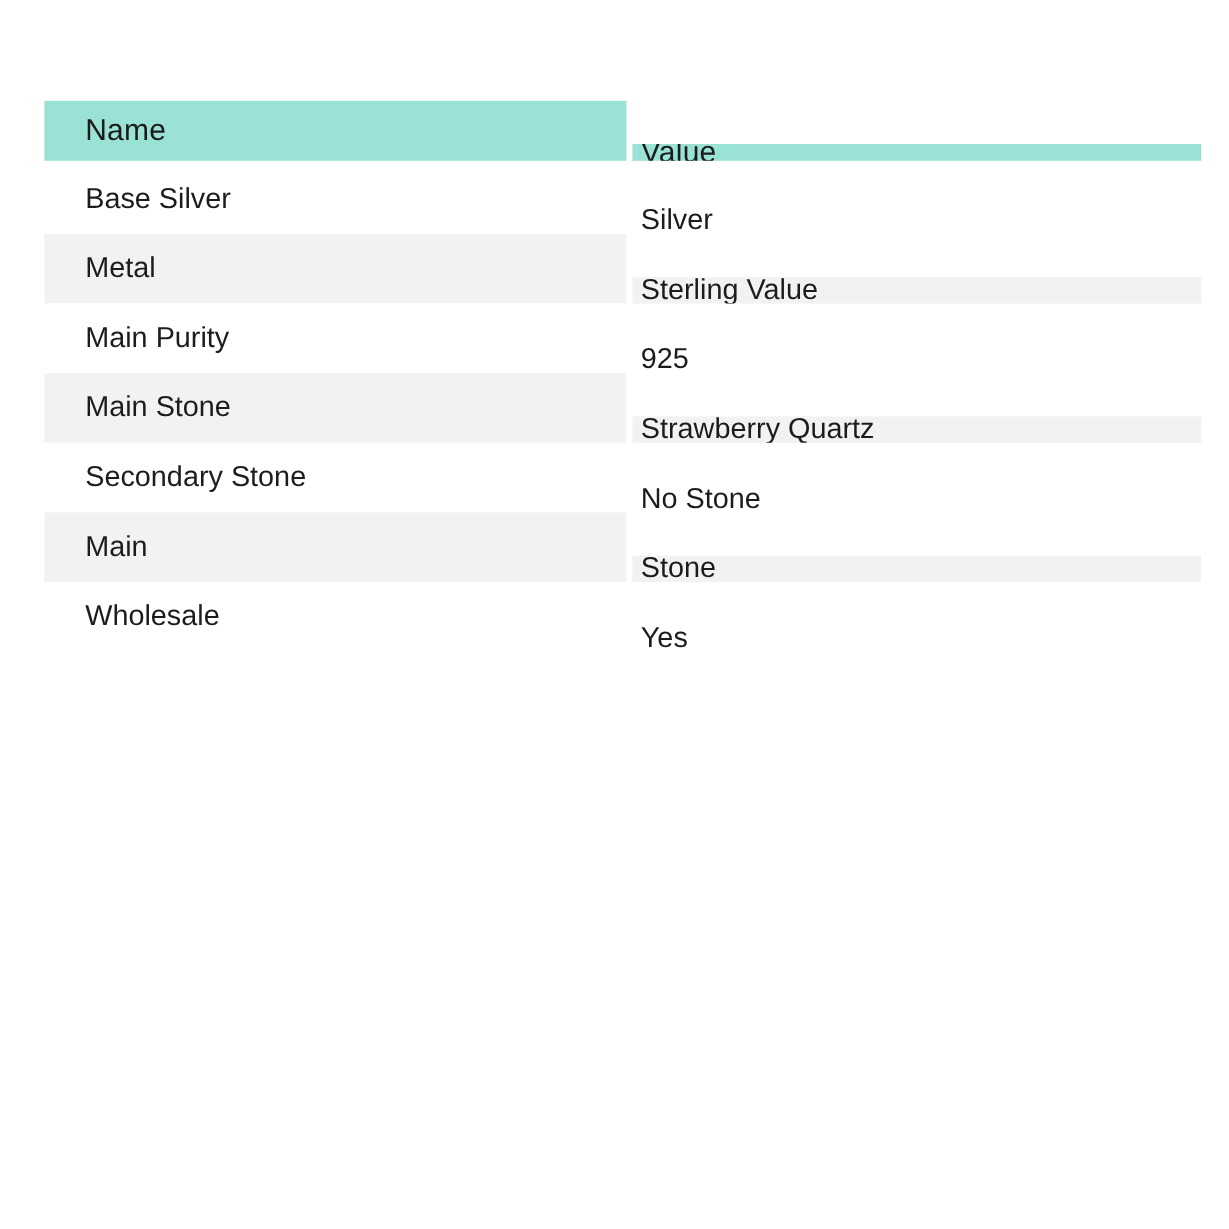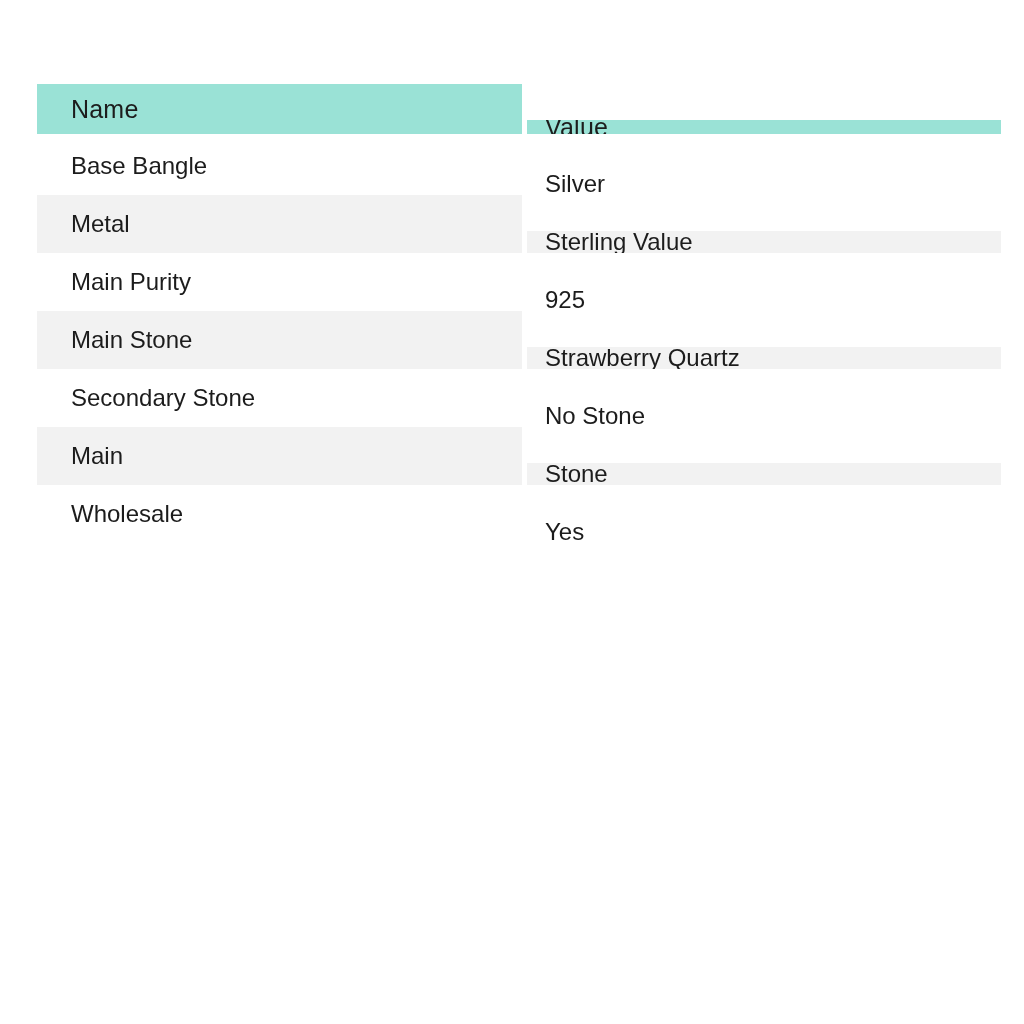--- a/index.html
+++ b/index.html
@@ -40,21 +40,21 @@
     overflow: hidden;
     white-space: nowrap;
   }
   .name-col {
     width: 485px;
     padding-left: 34px;
     flex: 0 0 auto;
   }
   .value-col {
     flex: 1 1 auto;
-    padding-left: 18px;
+    padding-left: 7px;
     margin-top: 36px;
   }
   .row.header .cell {
     background: var(--header-bg, #9ae2d6);
     font-size: 25px;
     font-weight: 400;
     letter-spacing: 0.2px;
   }
   .row.body .cell {
     background: #ffffff;
@@ -68,21 +68,21 @@
 </head>
 <body style="background: rgb(255, 255, 255);">
 
 <div class="spec-table">
   <div class="row header">
     <div class="cell name-col">Name</div>
     <div class="cell value-col">Value</div>
   </div>
   <div id="table-body">
   <div class="row body">
-    <div class="cell name-col">Base Bangle</div>
+    <div class="cell name-col">Base Silver</div>
     <div class="cell value-col">Silver</div>
   </div>
 
   <div class="row body alt">
     <div class="cell name-col">Metal</div>
     <div class="cell value-col">Sterling Value</div>
   </div>
 
   <div class="row body">
     <div class="cell name-col">Main Purity</div>

